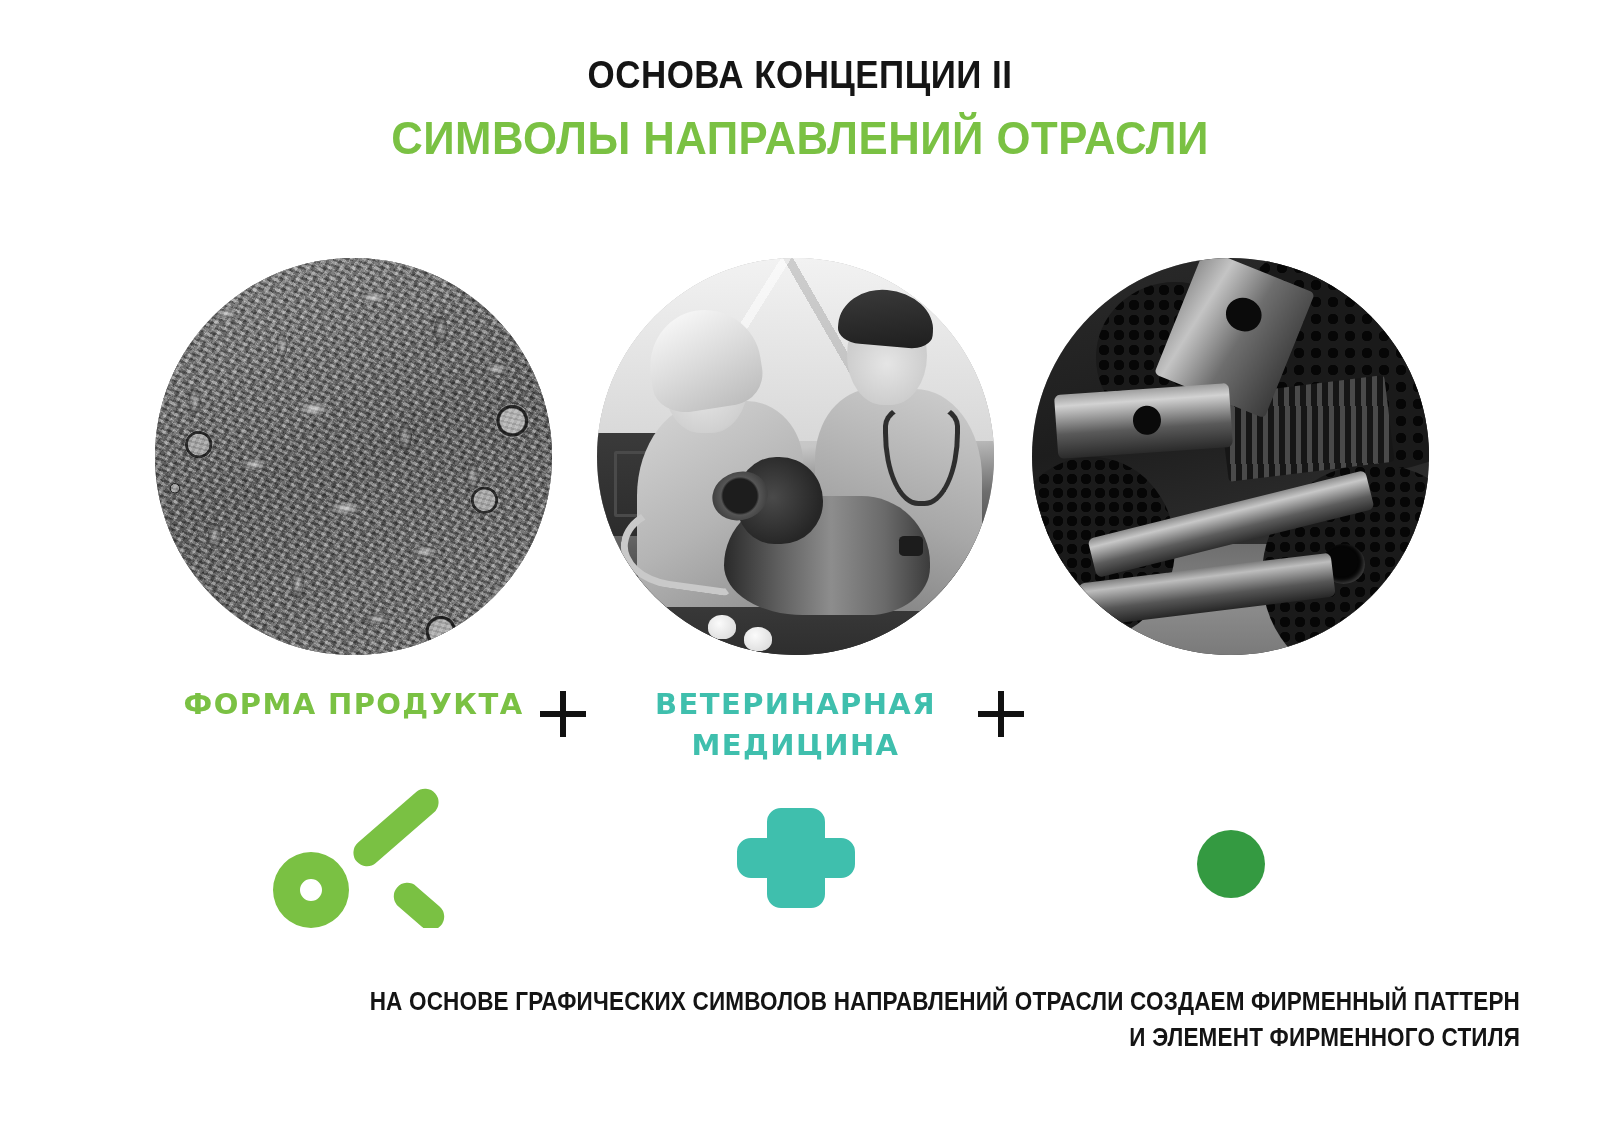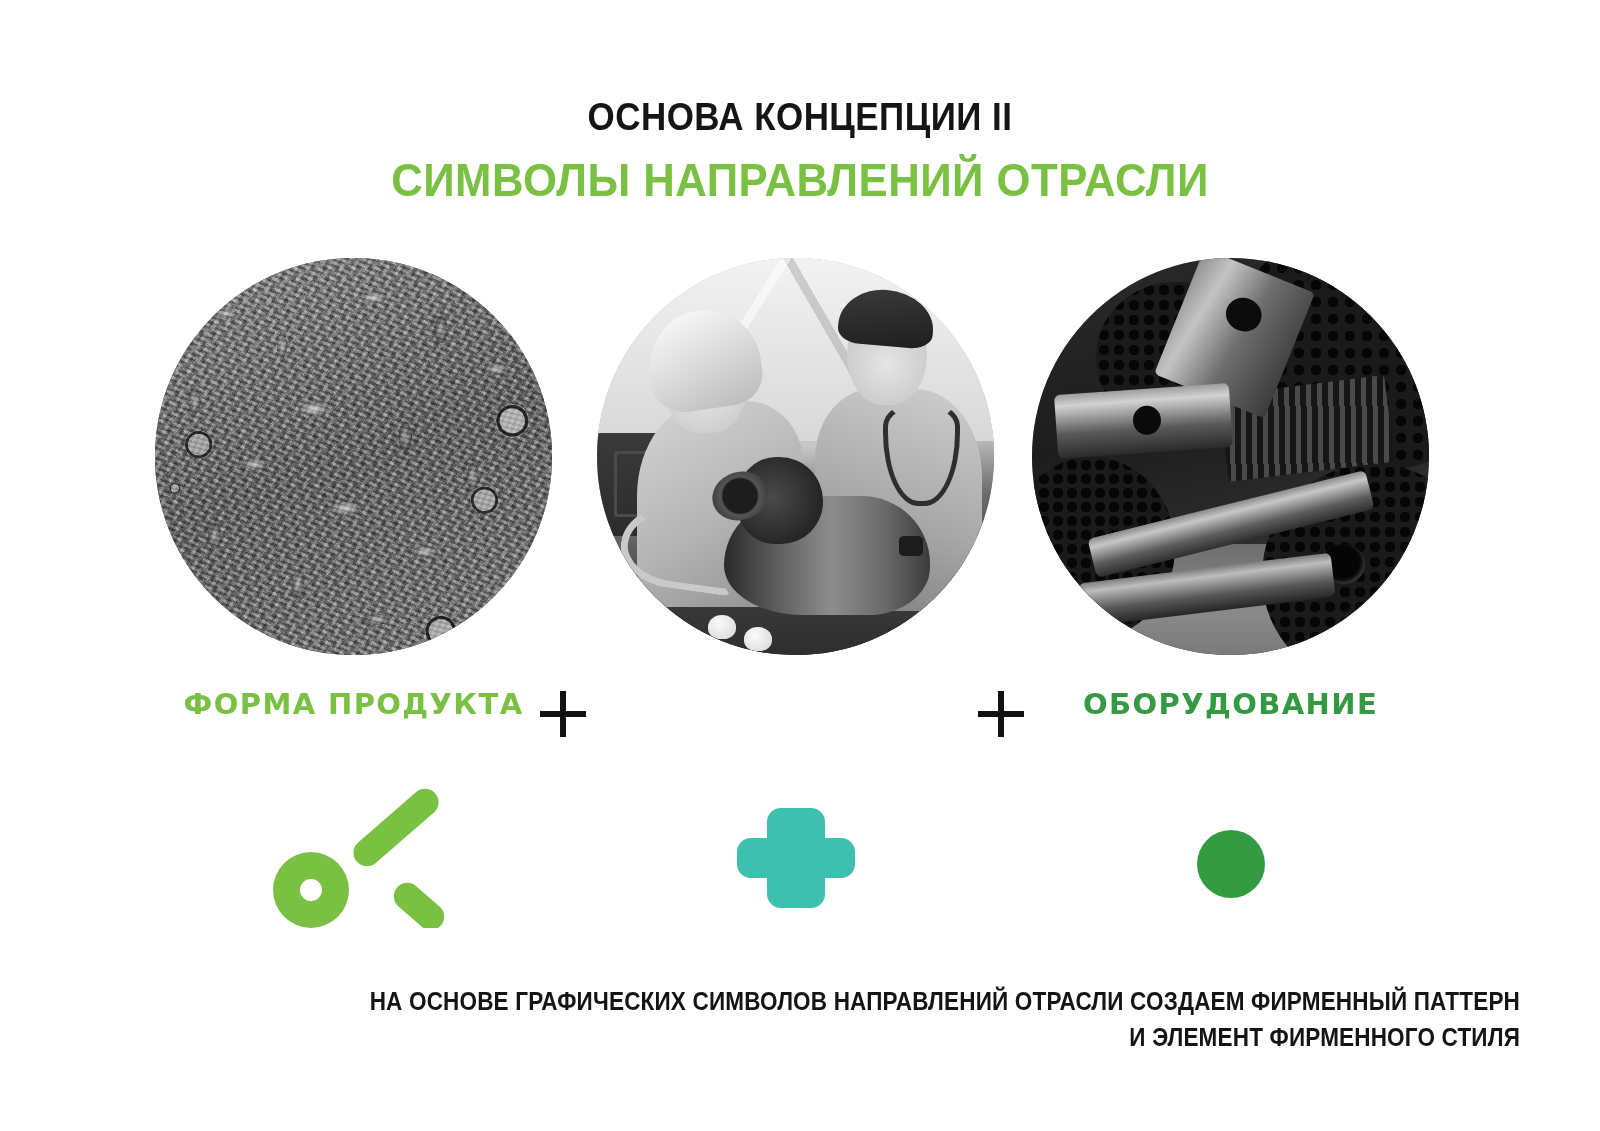--- a/index.html
+++ b/index.html
@@ -15,21 +15,20 @@
     position: relative;
   }
 
   
   .title-block {
     position: absolute;
     top: 56px;
     left: 0;
     width: 1600px;
     text-align: center;
-    margin-top: 42px;
   }
   .title-line-1 {
     font-family: "Liberation Sans Narrow", "Liberation Sans", sans-serif;
     font-size: 38px;
     font-weight: bold;
     letter-spacing: 0.5px;
     color: #151515;
     line-height: 1.05;
     transform: scaleX(0.92);
     transform-origin: center;
@@ -433,21 +432,21 @@
     <i class="v"></i>
   </div>
   <div class="plus-sep p2">
     <i class="h"></i>
     <i class="v"></i>
   </div>
 </div>
 
 <div class="captions">
   <div class="caption cap1">ФОРМА ПРОДУКТА</div>
-  <div class="caption cap3">ОБОРУДОВАНИЕ</div>
+  <div class="caption cap2">ВЕТЕРИНАРНАЯ МЕДИЦИНА</div>
 </div>
 
 <div class="symbols">
 
   <div class="symbol-slot s1">
     <svg width="190" height="140" viewBox="0 0 190 140">
       <path d="M52 64a38 38 0 1 0 0 76 38 38 0 1 0 0-76zm0 27a11 11 0 1 1 0 22 11 11 0 1 1 0-22z" fill="#7ac143"></path>
       <rect x="85" y="26" width="104" height="27" rx="13.5" transform="rotate(-41 137 39.5)" fill="#7ac143"></rect>
       <rect x="131" y="105" width="58" height="27" rx="13.5" transform="rotate(41 160 118.5)" fill="#7ac143"></rect>
     </svg>

